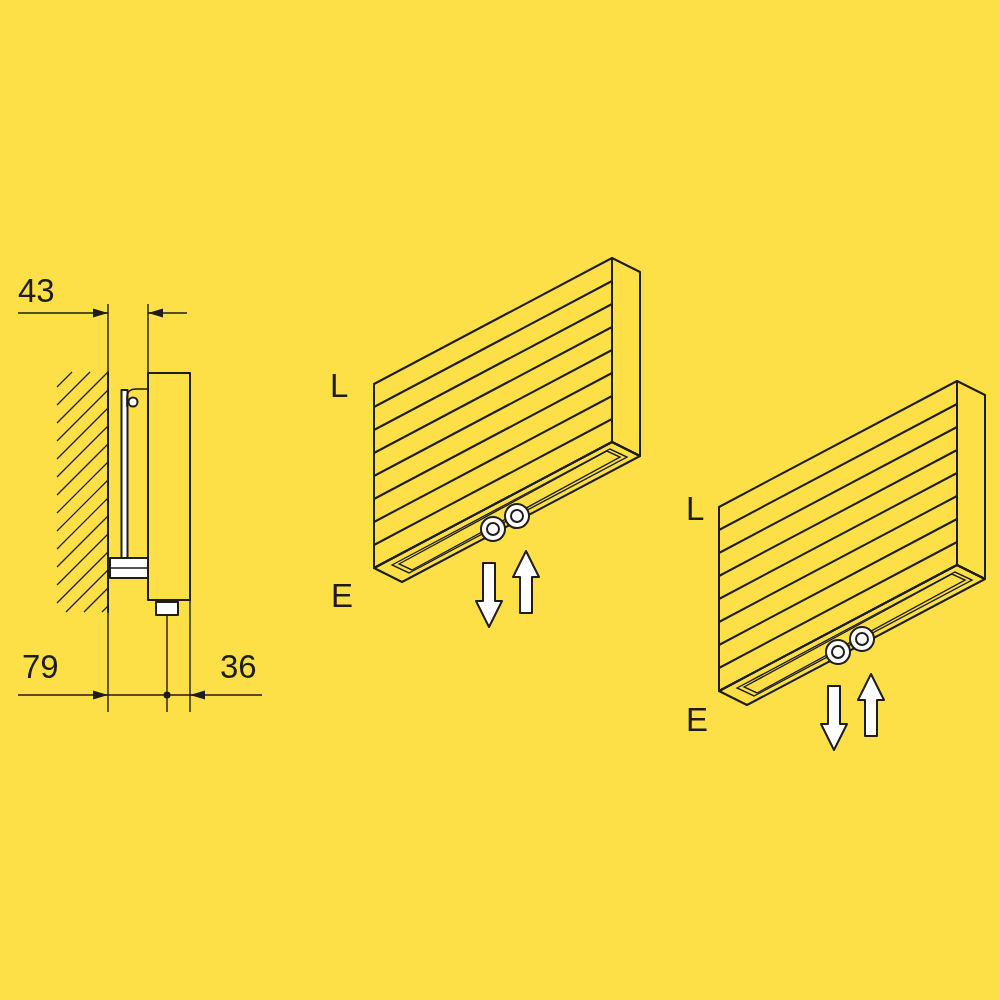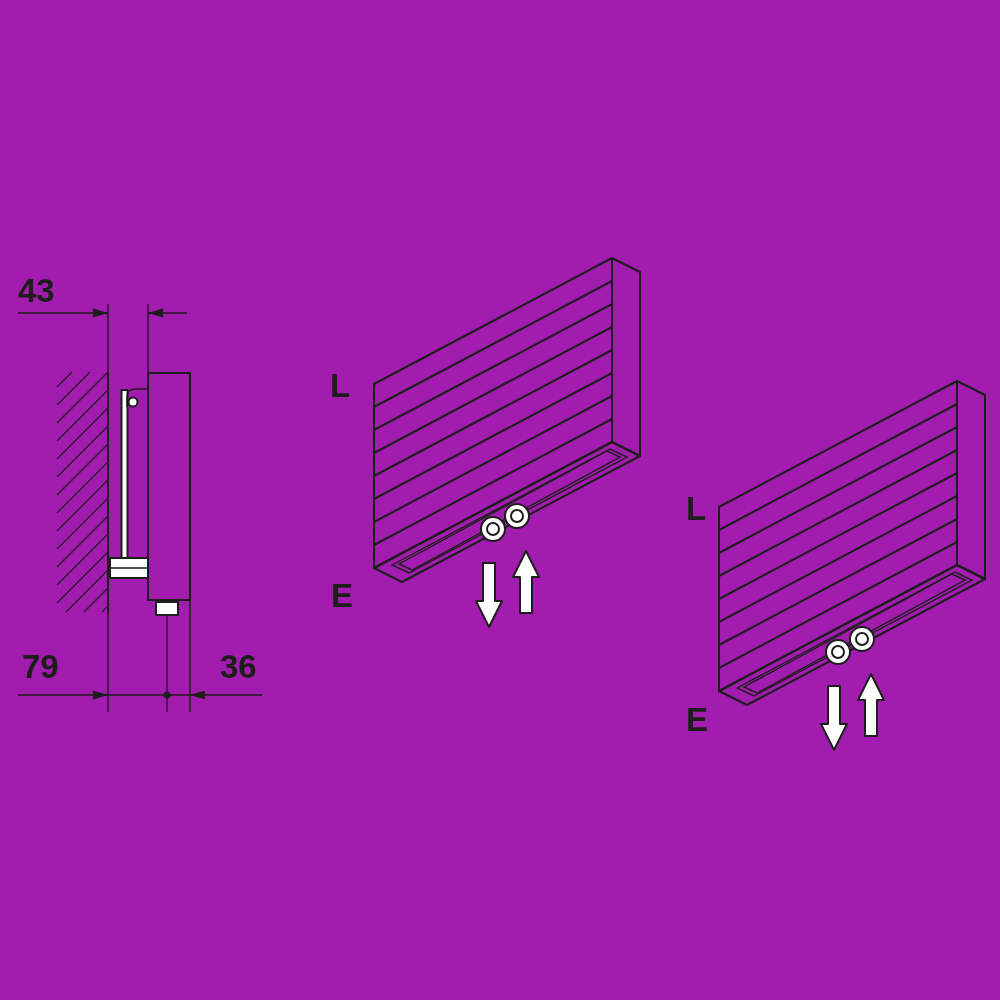--- a/index.html
+++ b/index.html
@@ -1,16 +1,16 @@
 <!DOCTYPE html>
 <html><head>
 <meta charset="utf-8">
 <style>
   html,body{margin:0;padding:0;background:#ffffff;}
-  .canvas{position:relative;width:1000px;height:1000px;background:#a21caf;overflow:hidden;font-weight:bold;}
+  .canvas{position:relative;width:1000px;height:1000px;background:#fde047;overflow:hidden;}
   svg{position:absolute;left:0;top:0;}
   .ln{fill:none;stroke:#1d1d1b;stroke-width:2;stroke-linejoin:round;stroke-linecap:round;}
   .thin{fill:none;stroke:#1d1d1b;stroke-width:1.4;stroke-linecap:butt;}
   .hatch{fill:none;stroke:#1d1d1b;stroke-width:1.2;}
   .arrowhead{fill:#1d1d1b;stroke:none;}
   .white{fill:#ffffff;stroke:#1d1d1b;stroke-width:2;stroke-linejoin:round;}
   .txt{font-family:"Liberation Sans","DejaVu Sans",sans-serif;font-size:33px;fill:#1d1d1b;}
 </style>
 </head>
 <body>

